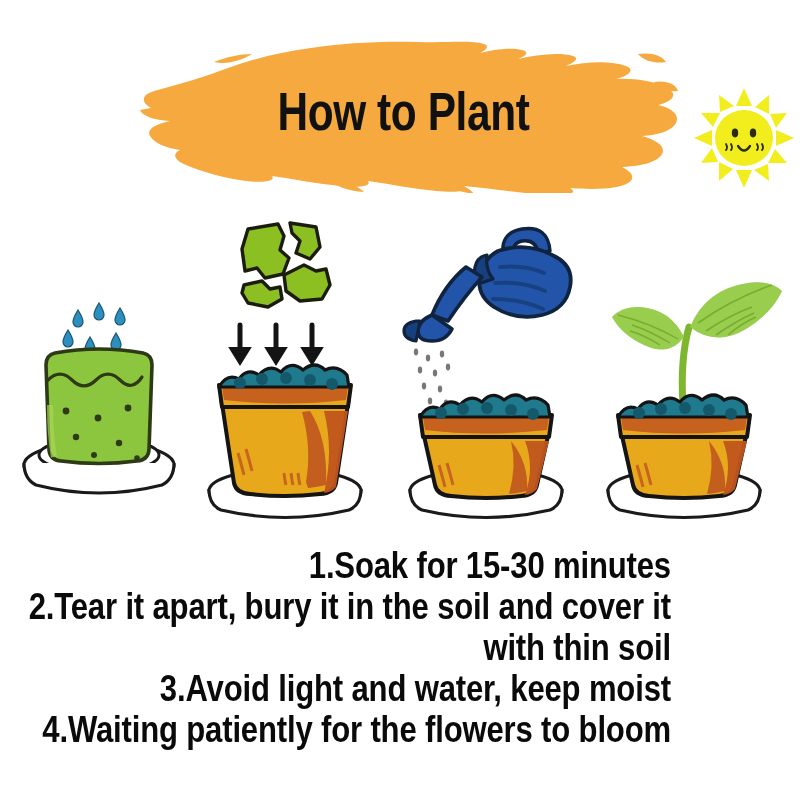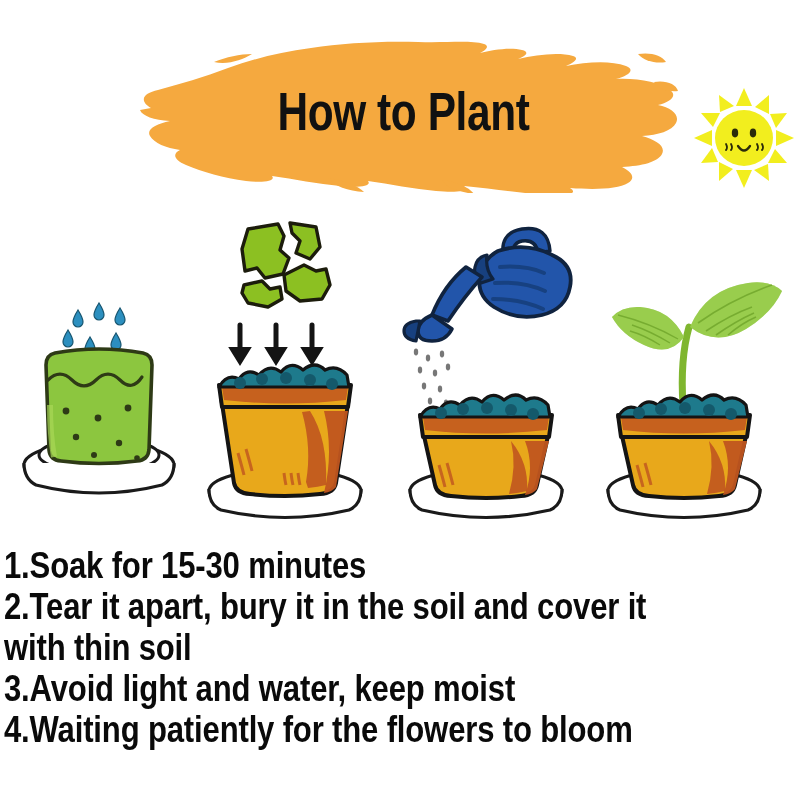--- a/index.html
+++ b/index.html
@@ -60,21 +60,21 @@
   .step-fig { position:absolute; top:0; height:310px; }
   #step-1 { left:6px;   width:186px; }
   #step-2 { left:192px; width:190px; }
   #step-3 { left:386px; width:200px; }
   #step-4 { left:580px; width:215px; }
 
   
   #instructions {
     position:absolute;
     left:4px; top:545px;
-    width:794px; height:250px;
+    width:794px; height:250px;text-align:right;
   }
   .instruction-line {
     font-family:"Liberation Sans Narrow","Liberation Sans", sans-serif;
     font-weight:700;
     font-size:37px;
     line-height:41px;
     color:#0a0a0a;
     transform:scaleX(0.84);
     transform-origin:left center;
     white-space:nowrap;

